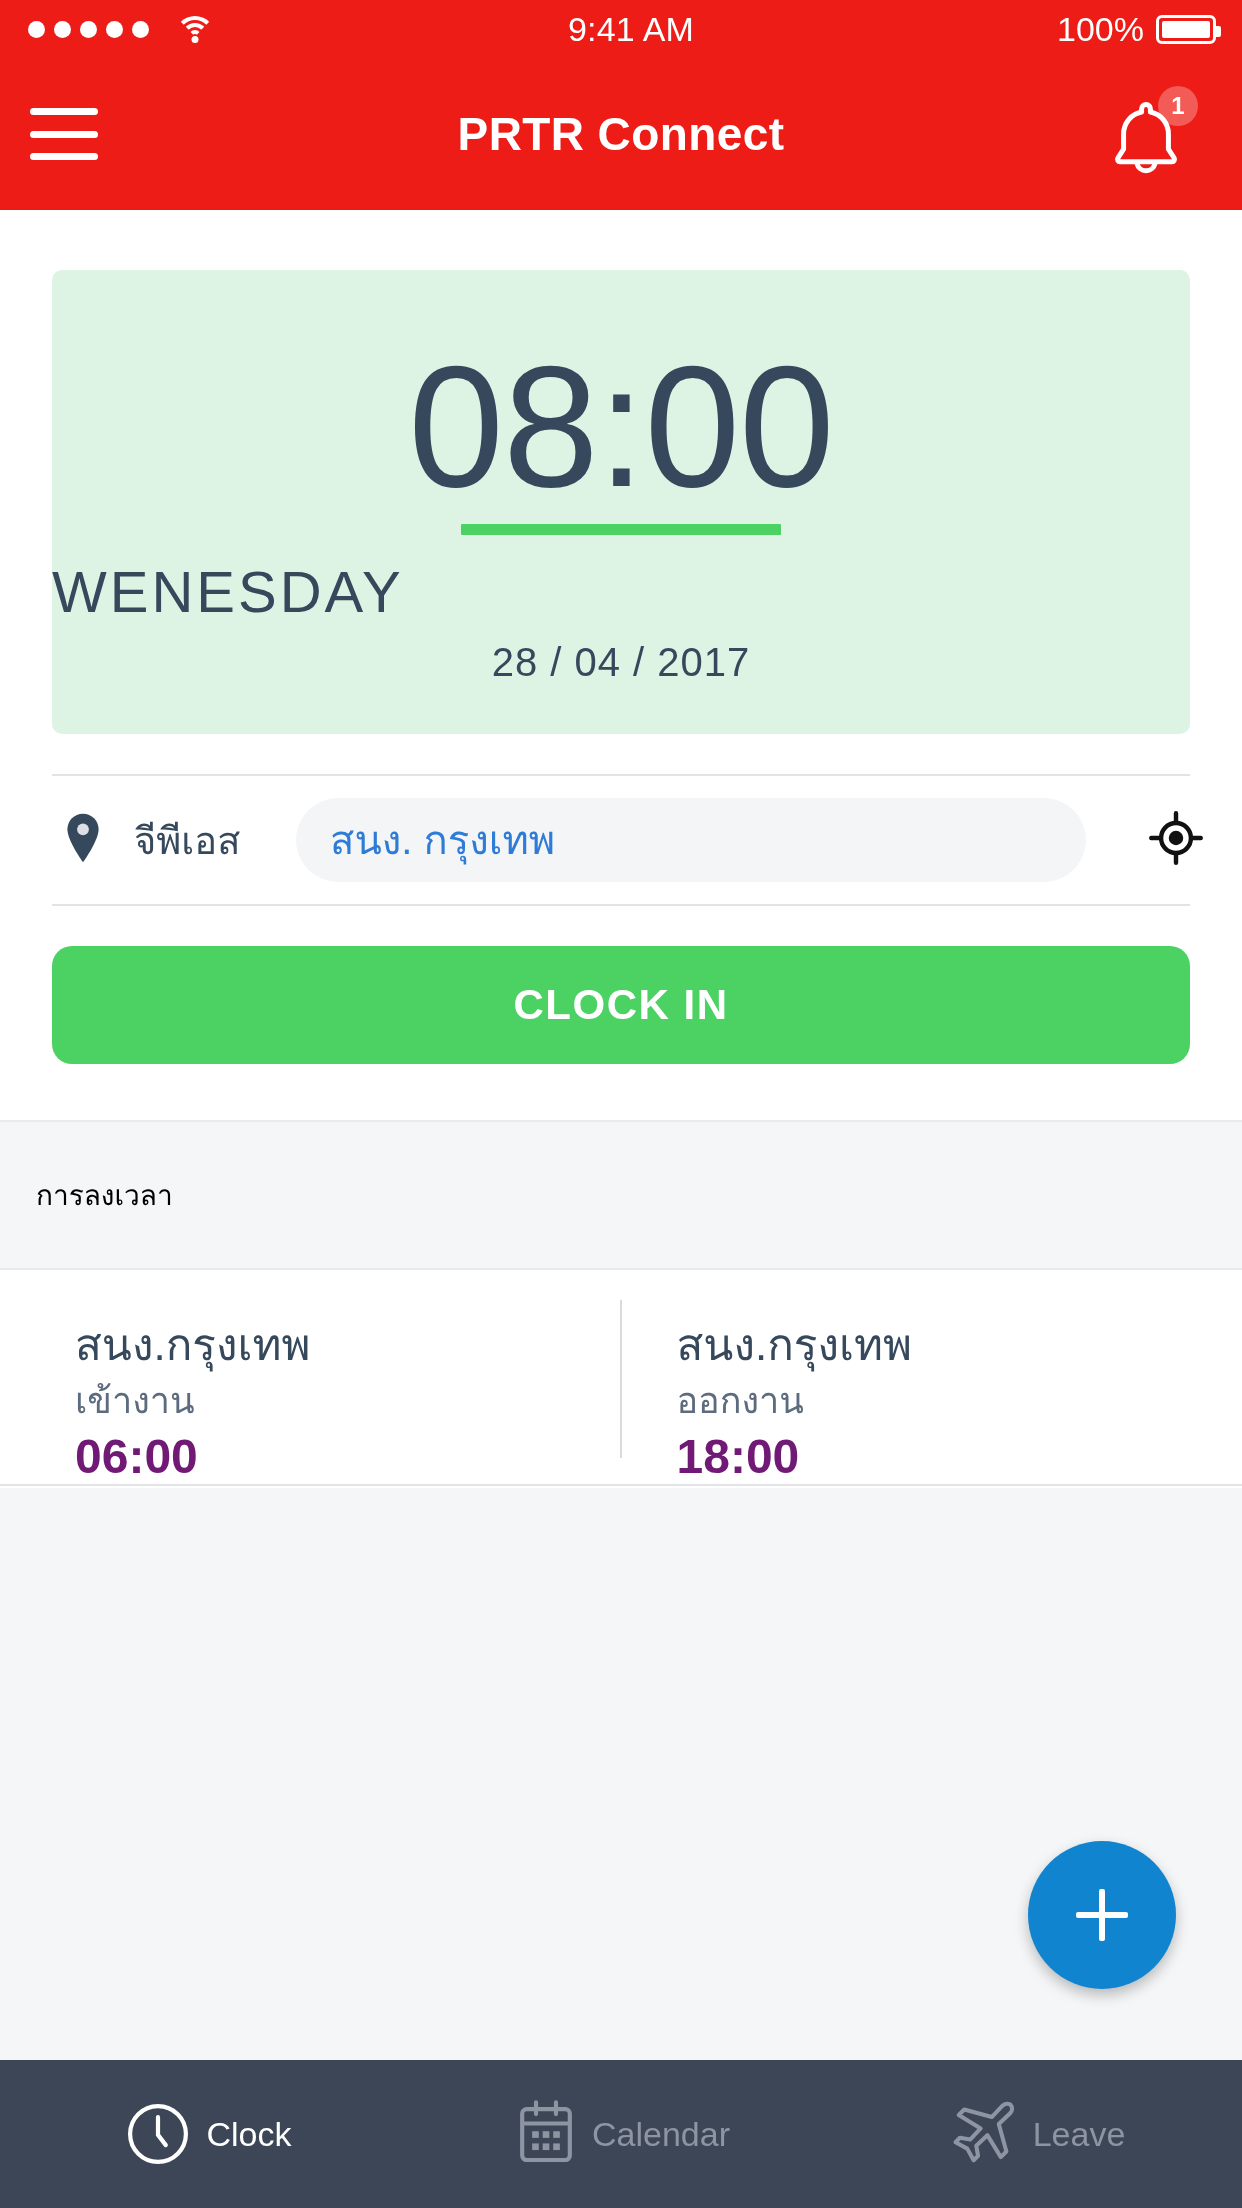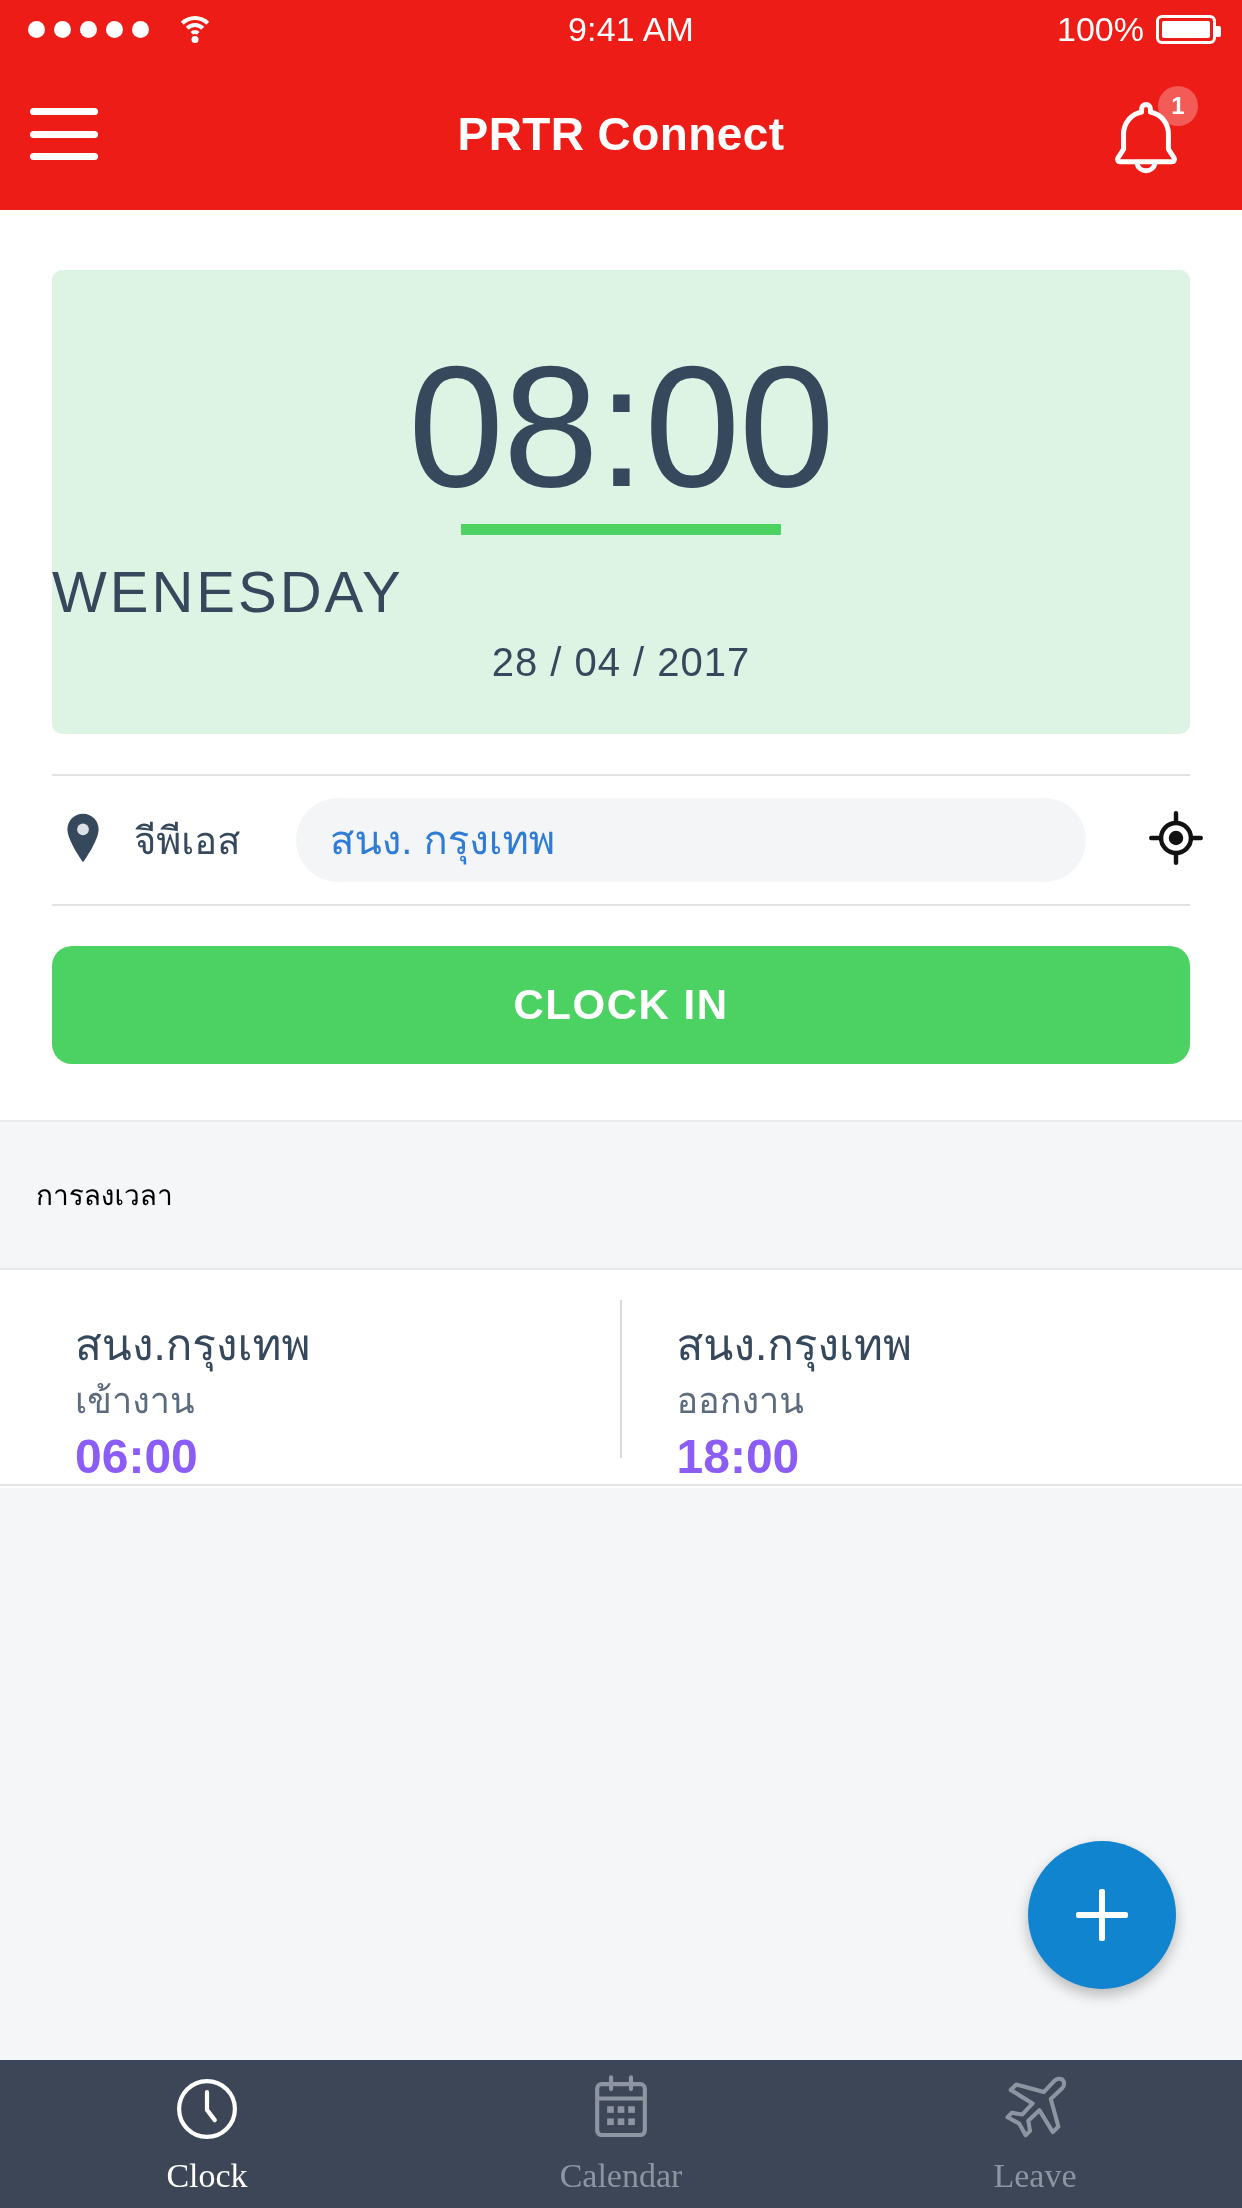--- a/index.html
+++ b/index.html
@@ -115,40 +115,40 @@
   }
   .log-head span{ position:absolute; left:36px; top:50%; transform:translateY(-50%); font-size:28px; color:#000000;}
   .log-rows{
     position:absolute; left:0; top:1272px; width:1242px; height:214px;
     background:#fff; border-bottom:2px solid #E3E4E6; display:flex;padding-left:39px;
   }
   .log-cell{ position:relative; width:621px; height:214px; padding:46px 0 0 36px; }
   .log-div{ position:absolute; left:620px; top:28px; width:2px; height:158px; background:#D8DADC;}
   .log-site{ font-size:44px; color:#36485C; line-height:54px; }
   .log-type{ font-size:36px; color:#5C6B7E; line-height:50px; margin-top:4px;}
-  .log-time{ font-size:48px; color:#8b5cf6; font-weight:700; line-height:58px; margin-top:2px;}
+  .log-time{ font-size:48px; color:#701a75; font-weight:700; line-height:58px; margin-top:2px;}
 
   
   .fill{ position:absolute; left:0; top:1488px; width:1242px; height:572px; background:#F5F6F7; }
 
   
   .fab{
     position:absolute; right:66px; top:1841px; width:148px; height:148px; border-radius:50%;
     background:#1184D0; border:0; box-shadow:0 6px 14px rgba(0,0,0,.25);
     cursor:pointer;
   }
   .fab .plus-h{ position:absolute; left:50%; top:50%; transform:translate(-50%,-50%); width:52px; height:6px; background:#fff; border-radius:2px;}
   .fab .plus-v{ position:absolute; left:50%; top:50%; transform:translate(-50%,-50%); width:6px; height:52px; background:#fff; border-radius:2px;}
 
   
   .bottomnav{
     position:absolute; left:0; bottom:0; width:1242px; height:148px;
     background:#3D4656; display:flex;
   }
-  .navitem{ flex:1; position:relative; display:flex; flex-direction:column; align-items:center; justify-content:center; gap:12px; cursor:pointer;font-family:Liberation Serif, serif;}
+  .navitem{ flex:1; position:relative; display:flex; align-items:center; justify-content:center; gap:12px; cursor:pointer;}
   .navlabel{ font-size:34px; }
   .navitem.active .navlabel{ color:#FFFFFF; }
   .navitem .navlabel{ color:#8D95A3; }
   .navicon{ height:72px; display:flex; align-items:center; justify-content:center;}
 </style>
 </head>
 <body>
 
 <div id="phone">
 

